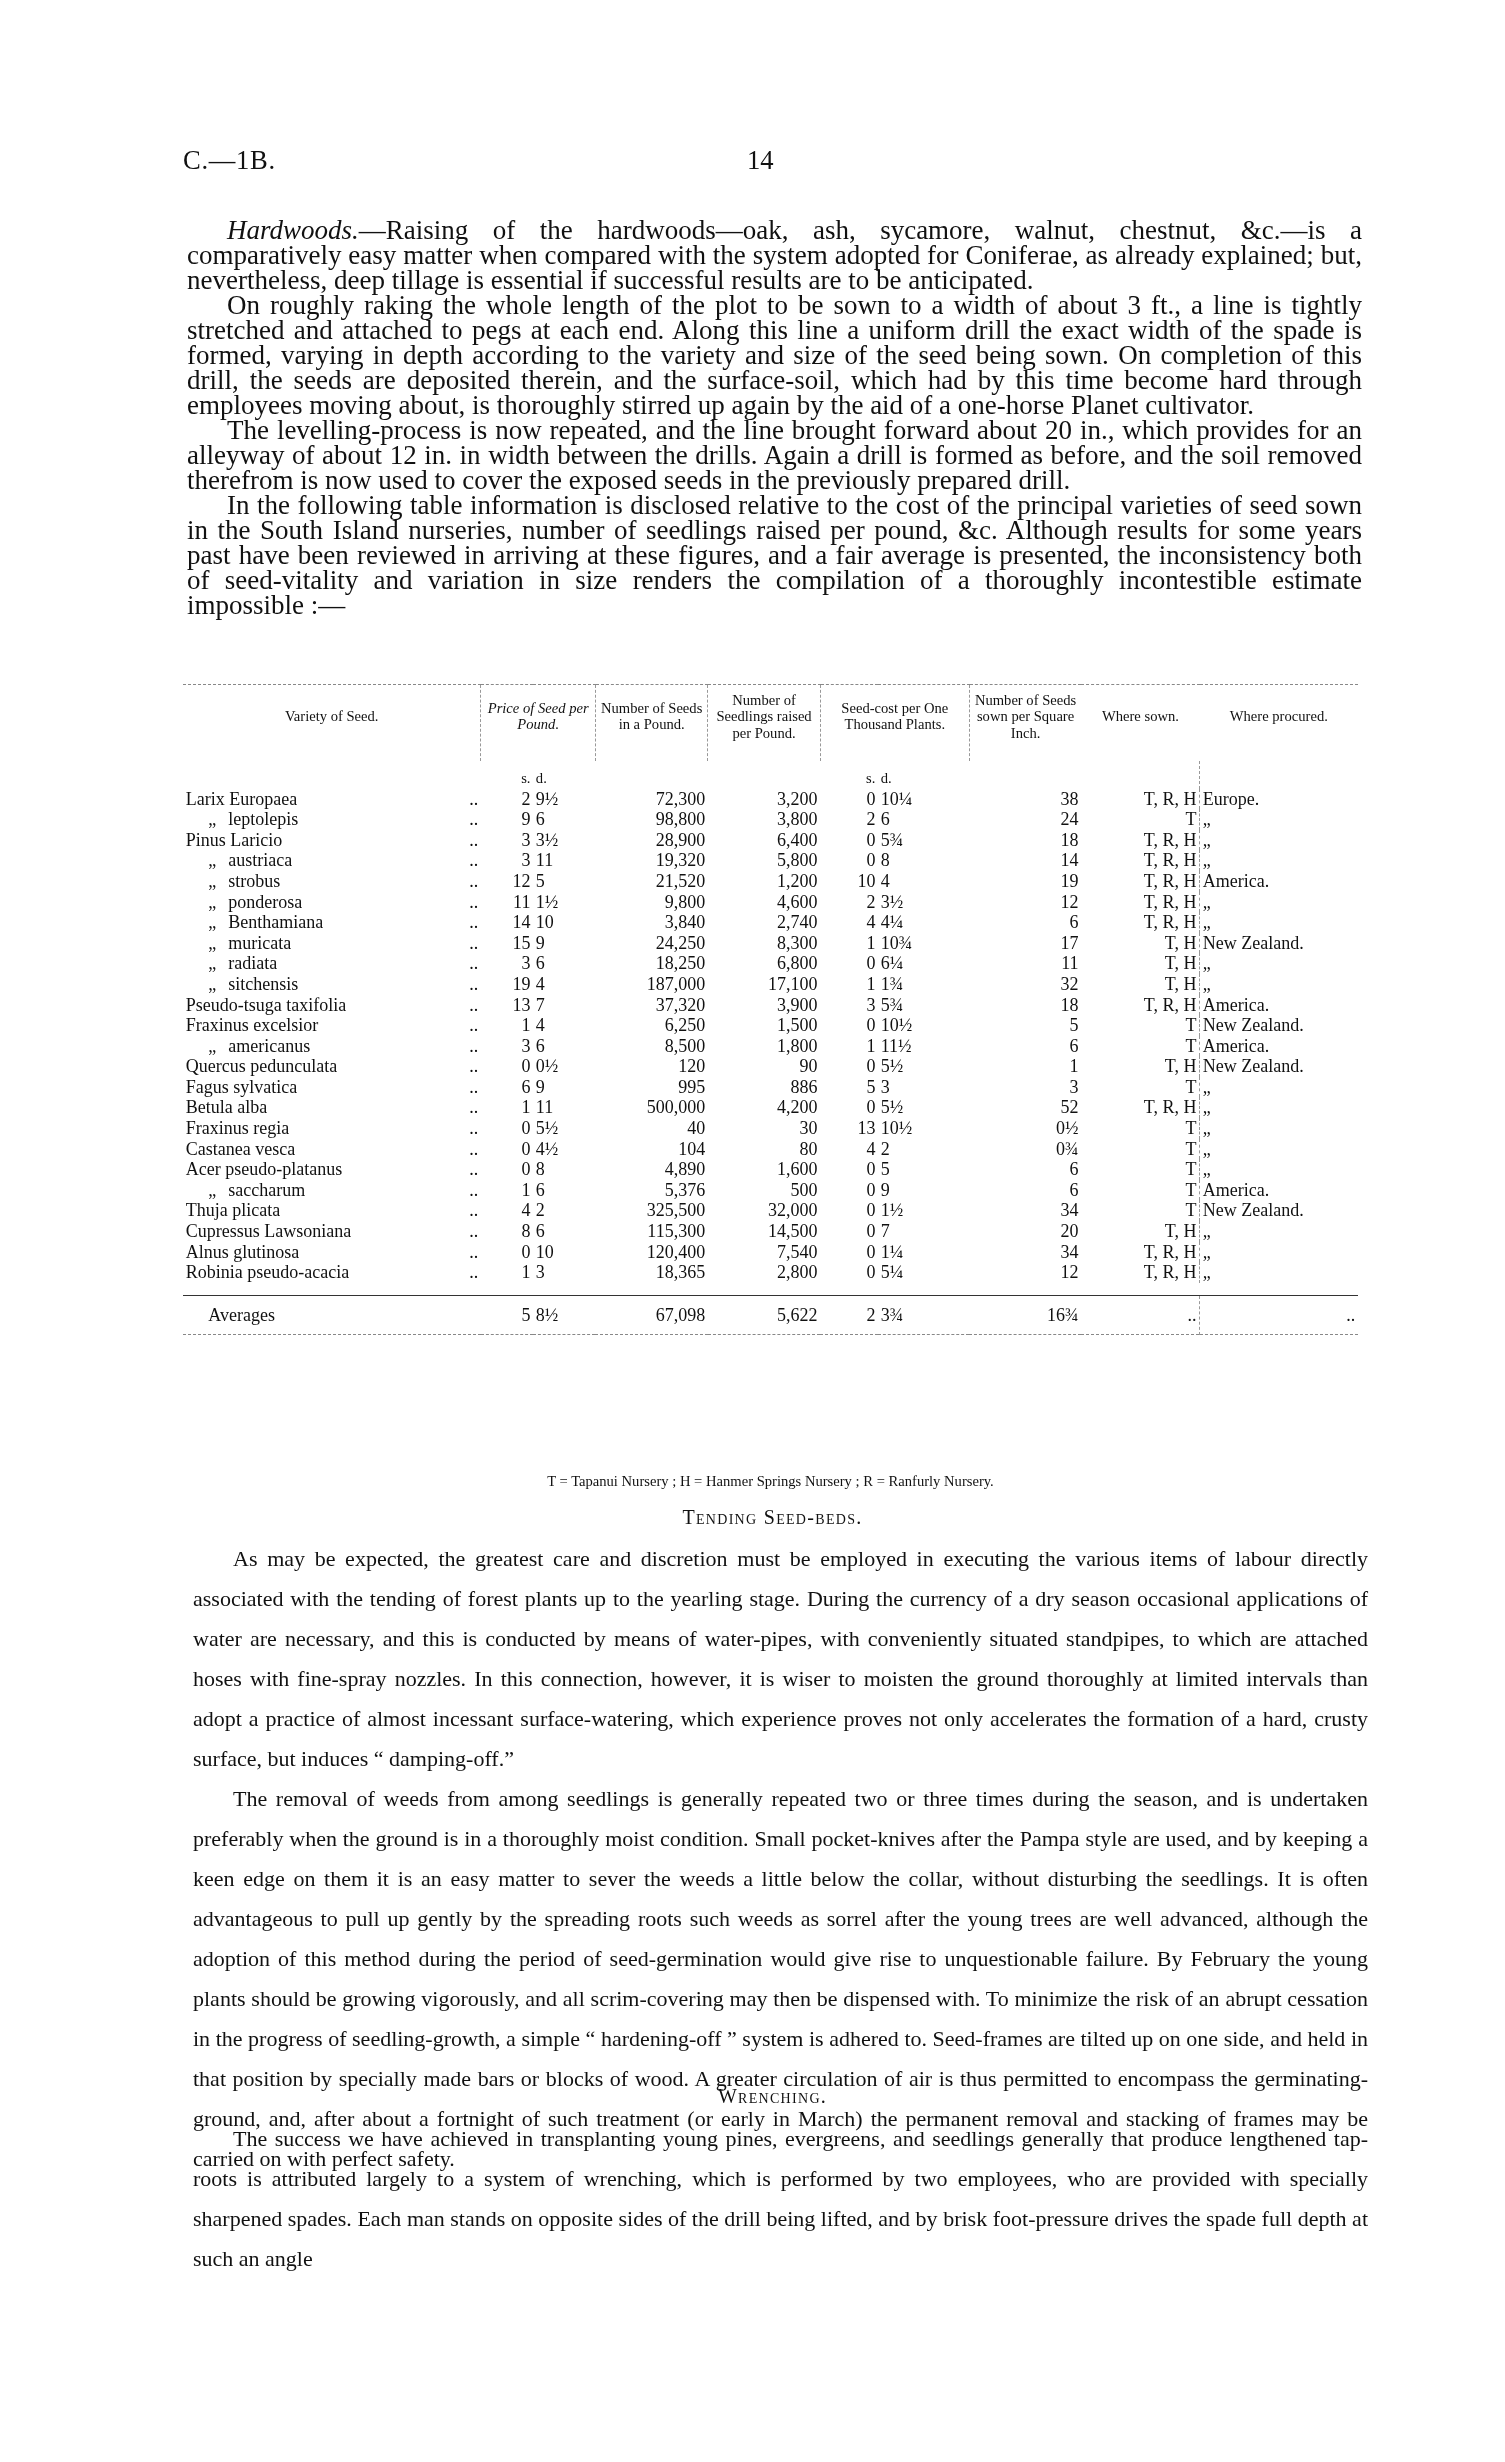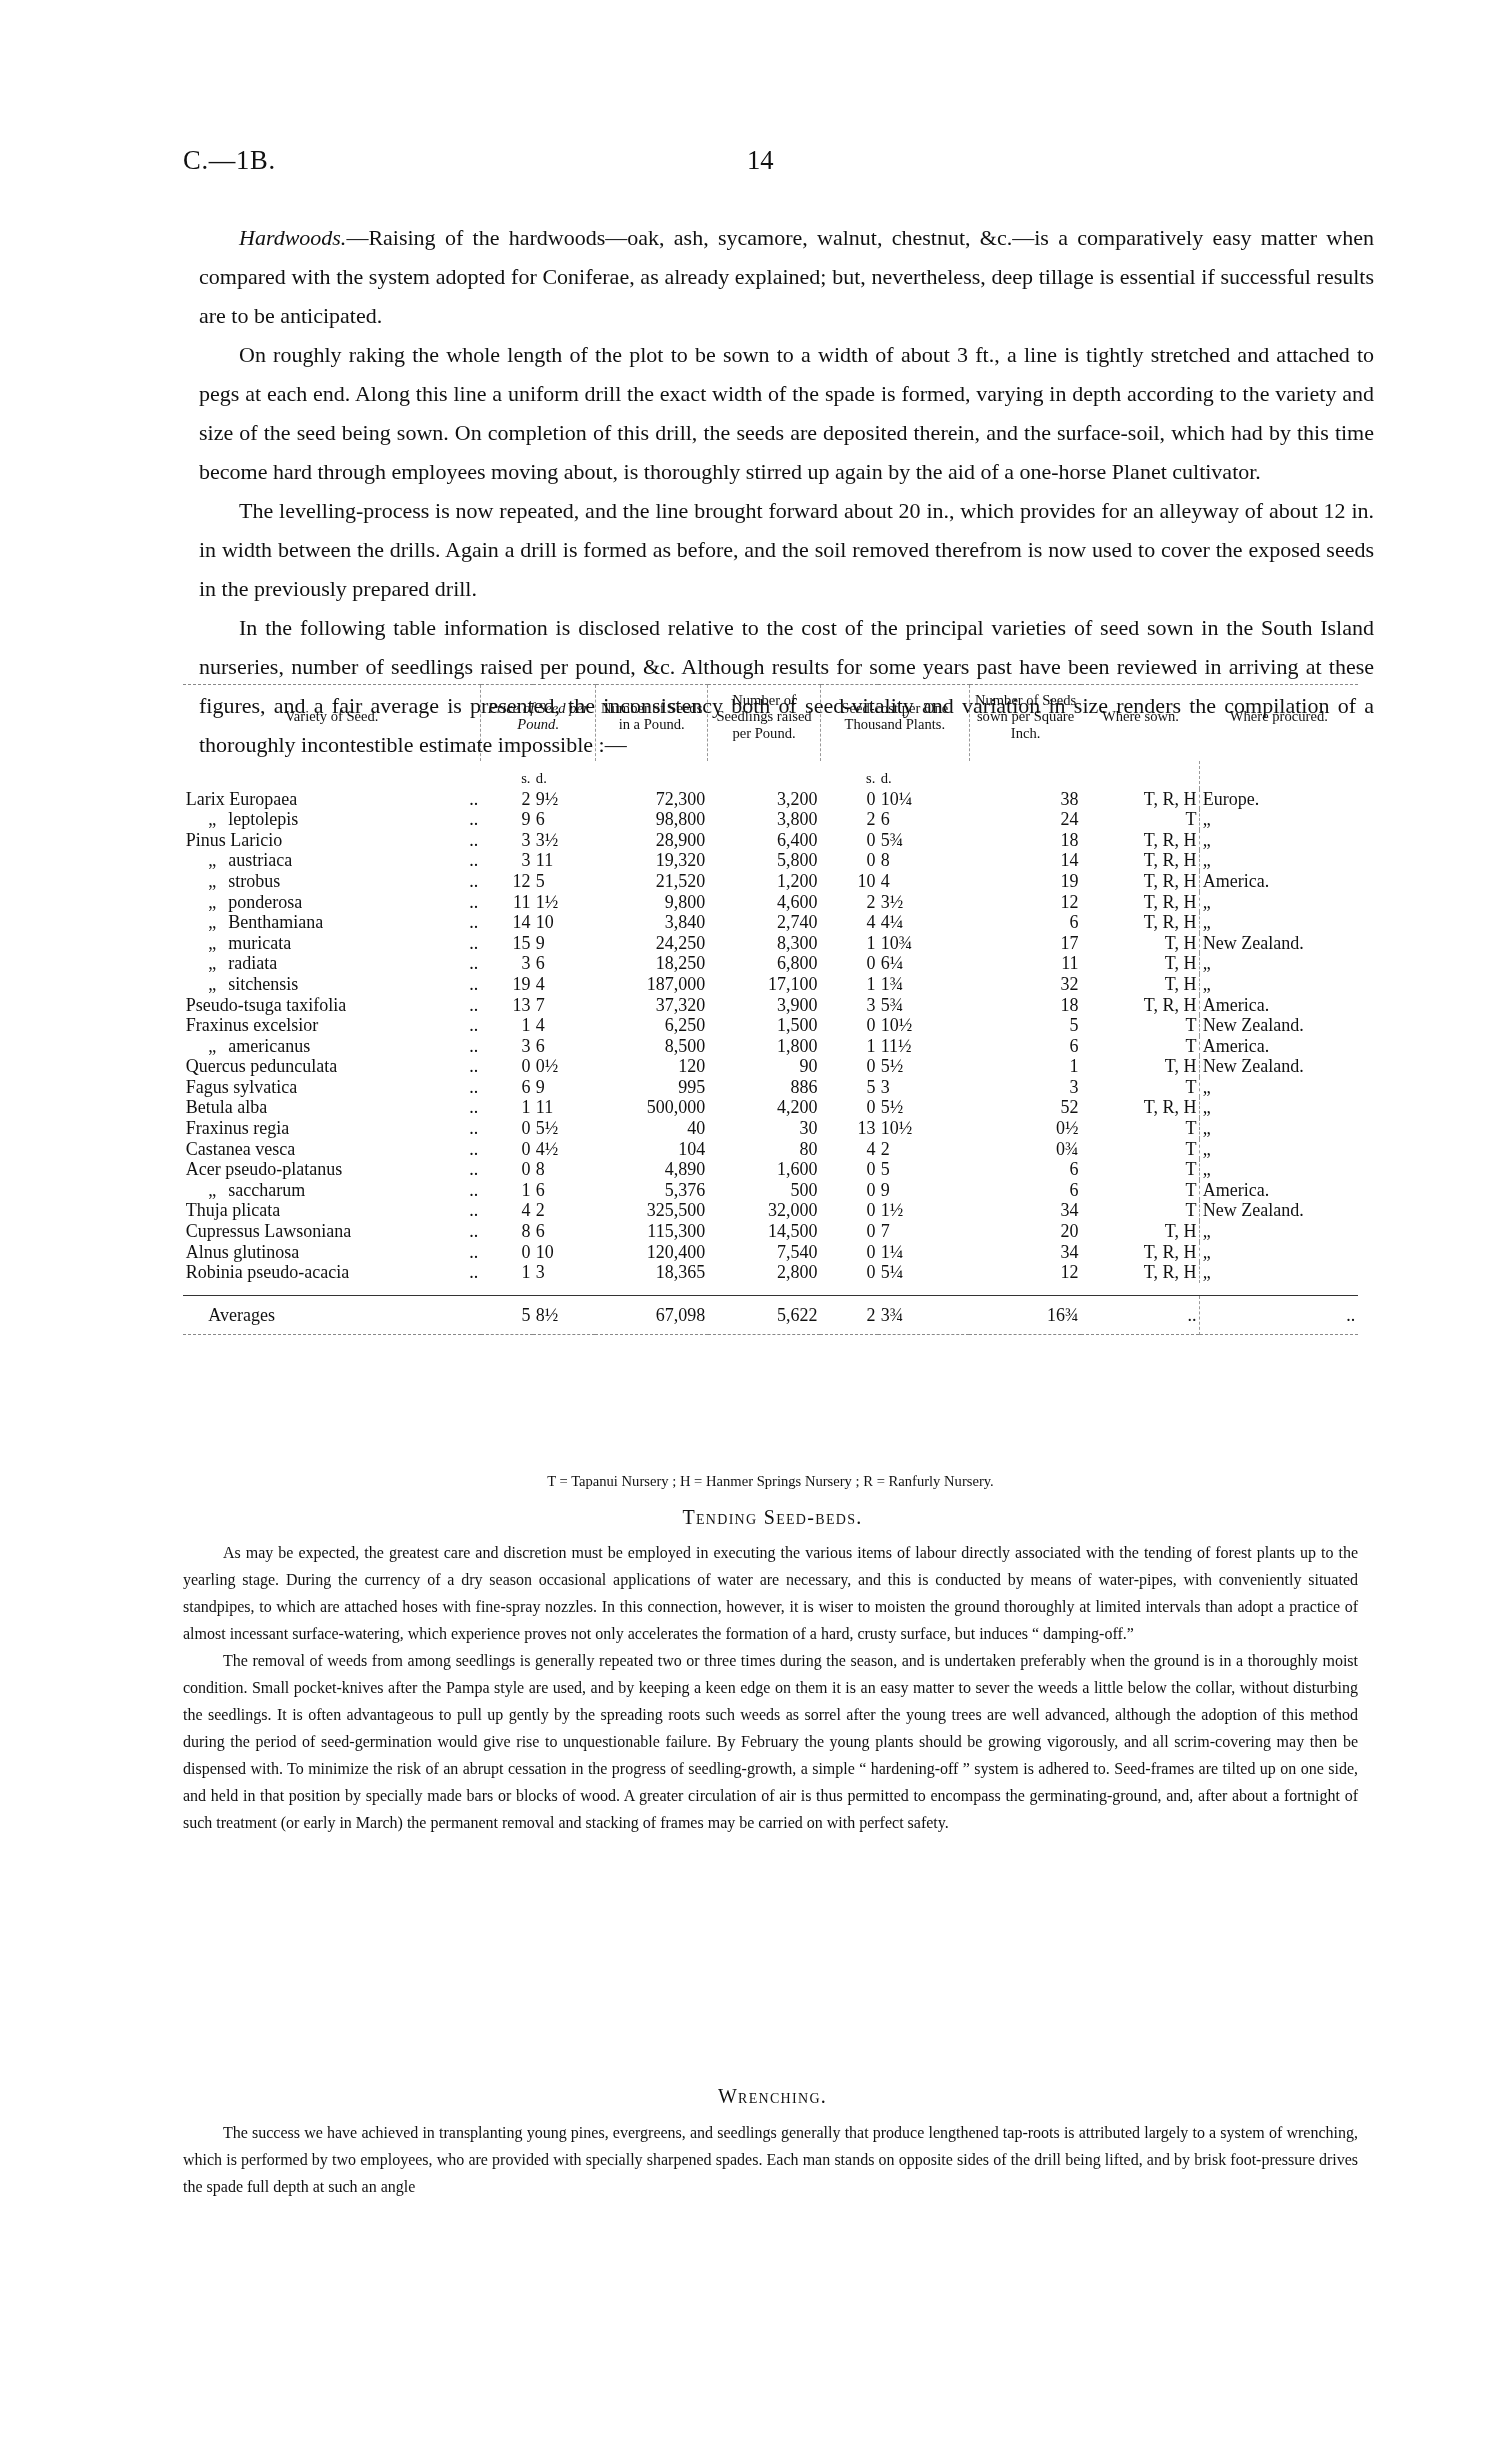--- a/index.html
+++ b/index.html
@@ -2,41 +2,41 @@
 <html style="font-size:10.6px"><head>
 <meta charset="utf-8">
 <style>
   html, body { margin:0; padding:0; background:#ffffff; }
   body { width:1506px; height:2462px; position:relative; overflow:hidden;
          font-family:"Liberation Serif","DejaVu Serif",serif; color:#111; }
   .page { position:absolute; left:183px; top:0; width:1175px; }
   .runhead { position:absolute; top:145px; left:0; width:1175px; height:40px; font-size:26.6px; }
   .runhead .ref { position:absolute; left:0; top:0; letter-spacing:0.7px; }
   .runhead .num { position:absolute; left:564px; top:0; }
-  .body { position:absolute; left:16px; top:218px; width:1175px; font-size:22px; line-height:39px; text-align:justify; }
+  .body { position:absolute; left:4px; top:218px; width:1175px; font-size:27px; line-height:25px; text-align:justify; }
   .body p { margin:0; text-indent:40px; }
   .body i { font-style:italic; }
 
   table.seed { position:absolute; left:0; top:684px; width:1175px; border-collapse:collapse; font-size:18px; line-height:20.6px; }
   table.seed th { font-weight:normal; font-size:14.6px; line-height:16.6px; vertical-align:middle; text-align:center; padding:6.6px 2.7px 20px; border-top:0.7px dashed #888; }
   table.seed th.bl, table.seed td.bl { border-left:0.7px dashed #999; }
   table.seed td { padding:0 2.7px; white-space:nowrap; }
   td.var { text-align:left; width:239px; }
   td.num { text-align:right; }
   td.ctr { text-align:right; }
   td.lft { text-align:left; padding-left:10.6px; }
   tr.units td { font-size:14.6px; padding-top:6.6px; }
   tr.sep td { border-bottom:1.3px solid #333; height:12px; }
   tr.avg td { padding-top:9.3px; padding-bottom:8px; }
   tr.avg { border-bottom:0.7px dashed #888; }
   .ind { padding-left:22.6px; }
 
   .legend { position:absolute; top:1473px; left:0; width:1175px; text-align:center; font-size:14.6px; }
   .h2 { position:absolute; left:2px; width:1175px; text-align:center; font-size:20px; letter-spacing:1.3px; font-variant:small-caps; }
-  .body2 { position:absolute; left:0; width:1175px; font-size:16px; line-height:27px; text-align:justify; }
+  .body2 { position:absolute; left:10px; width:1175px; font-size:22px; line-height:40px; text-align:justify; }
   .body2 p { margin:0; text-indent:40px; }
 </style>
 </head>
 <body>
 
 <div class="page">
 
   <div class="runhead">
     <span class="ref">C.—1B.</span>
     <span class="num">14</span>

